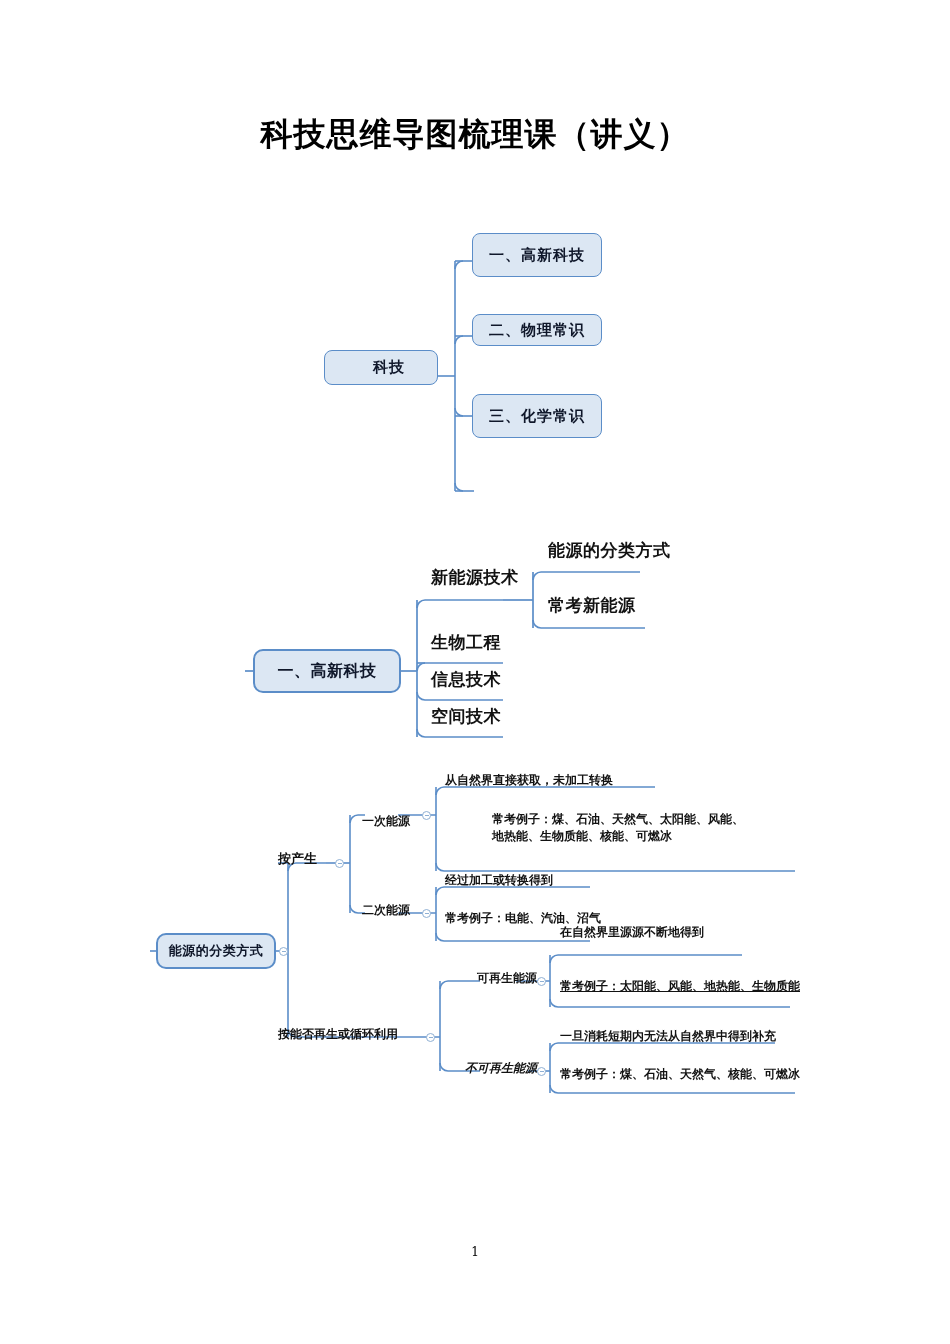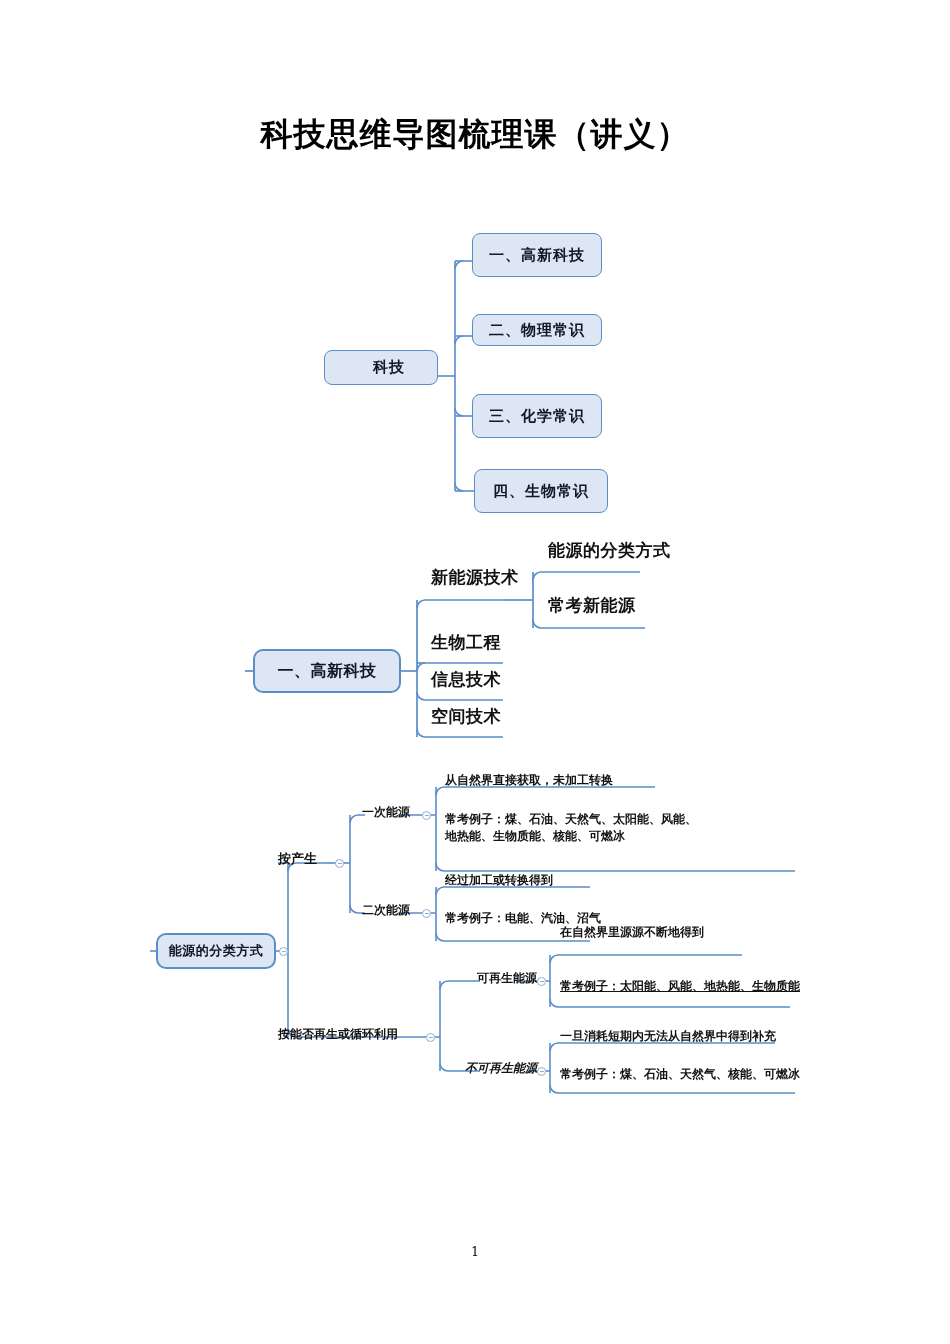--- a/index.html
+++ b/index.html
@@ -93,20 +93,21 @@
     line-height: 1.22;
   }
   .text-node.t17 { font-size: 17px; letter-spacing: 0.5px; }
   .text-node.t13 { font-size: 13px; }
   .text-node.t12 { font-size: 12px; }
 
   
   .text-node.wrap {
     white-space: normal;
     line-height: 1.45;
+    margin-left: 47px;
   }
 
   
   .joint {
     position: absolute;
     width: 9px;
     height: 9px;
     box-sizing: border-box;
     border: 1px solid #8fb0d4;
     border-radius: 50%;
@@ -156,23 +157,20 @@
     </div>
 
     <div class="node-box map1" style="left:152px; top:13px; width:130px; height:44px;">
       <span>一、高新科技</span>
     </div>
     <div class="node-box map1" style="left:152px; top:94px; width:130px; height:32px;">
       <span>二、物理常识</span>
     </div>
     <div class="node-box map1" style="left:152px; top:174px; width:130px; height:44px;">
       <span>三、化学常识</span>
-    </div>
-    <div class="node-box map1" style="left:154px; top:249px; width:134px; height:44px;">
-      <span>四、生物常识</span>
     </div>
   </div>
 
   <div class="figure" style="left:245px; top:548px; width:475px; height:205px;">
     <svg width="475" height="205" viewBox="0 0 475 205">
       <g fill="none" stroke="#5b8dc8" stroke-width="1.7">
 
         <path d="M0,123 H8"></path>
 
         <path d="M156,123 H172"></path>
@@ -267,21 +265,21 @@
     <div class="node-box root-small" style="left:6px; top:158px; width:120px; height:36px;">
       <span>能源的分类方式</span>
     </div>
     <div class="joint" style="left:129px; top:172px;"></div>
 
     <div class="text-node t13" style="left:128px; top:76px;">
       <span>按产生</span>
     </div>
     <div class="joint" style="left:185px; top:84px;"></div>
 
-    <div class="text-node t12" style="left:212px; top:30px;">
+    <div class="text-node t12" style="left:212px; top:39px;">
       <span>一次能源</span>
     </div>
     <div class="joint" style="left:272px; top:36px;"></div>
 
     <div class="text-node t12" style="left:295px; top:-2px;">
       <span>从自然界直接获取，未加工转换</span>
     </div>
     <div class="text-node t12 wrap" style="left:295px; top:36px; width:262px;">
       <span>常考例子：煤、石油、天然气、太阳能、风能、地热能、生物质能、核能、可燃冰</span>
     </div>

